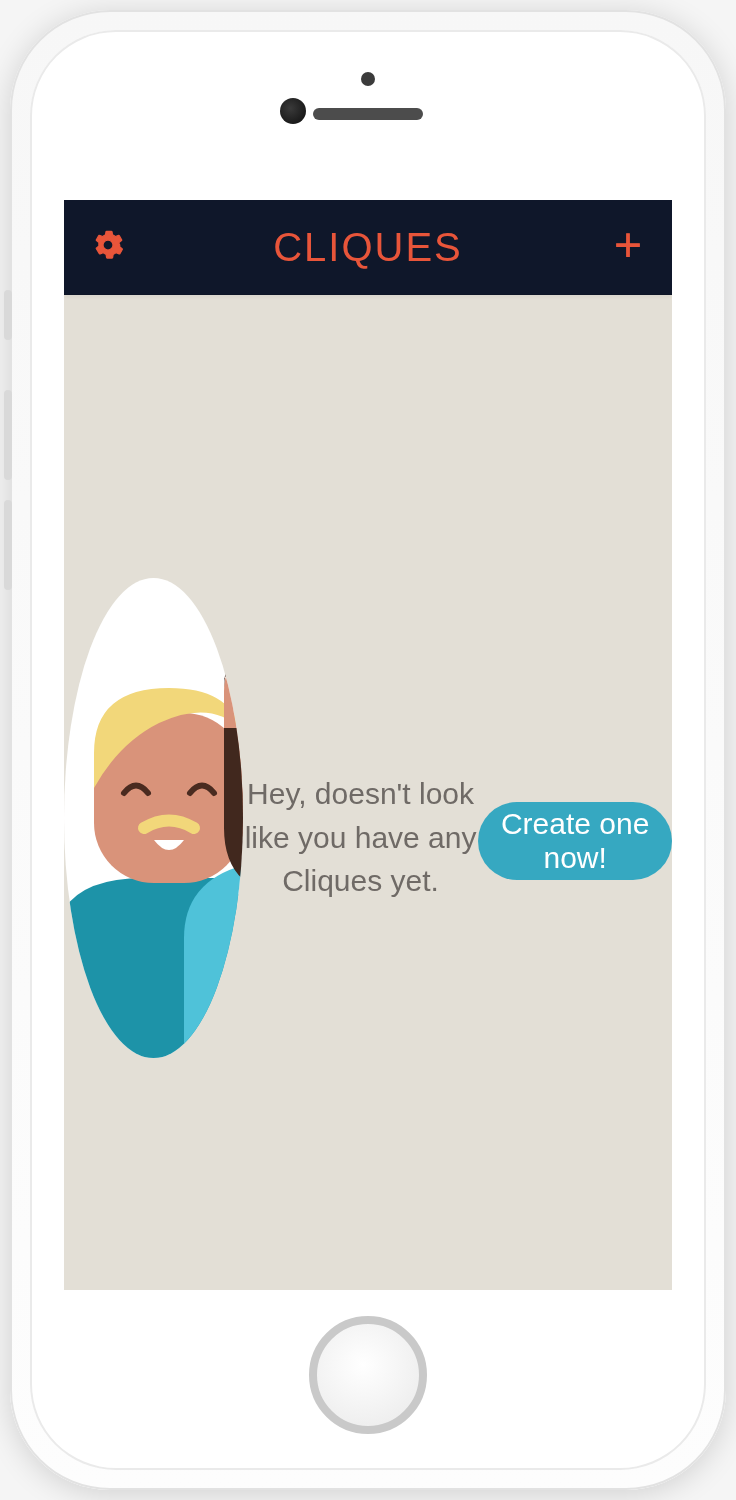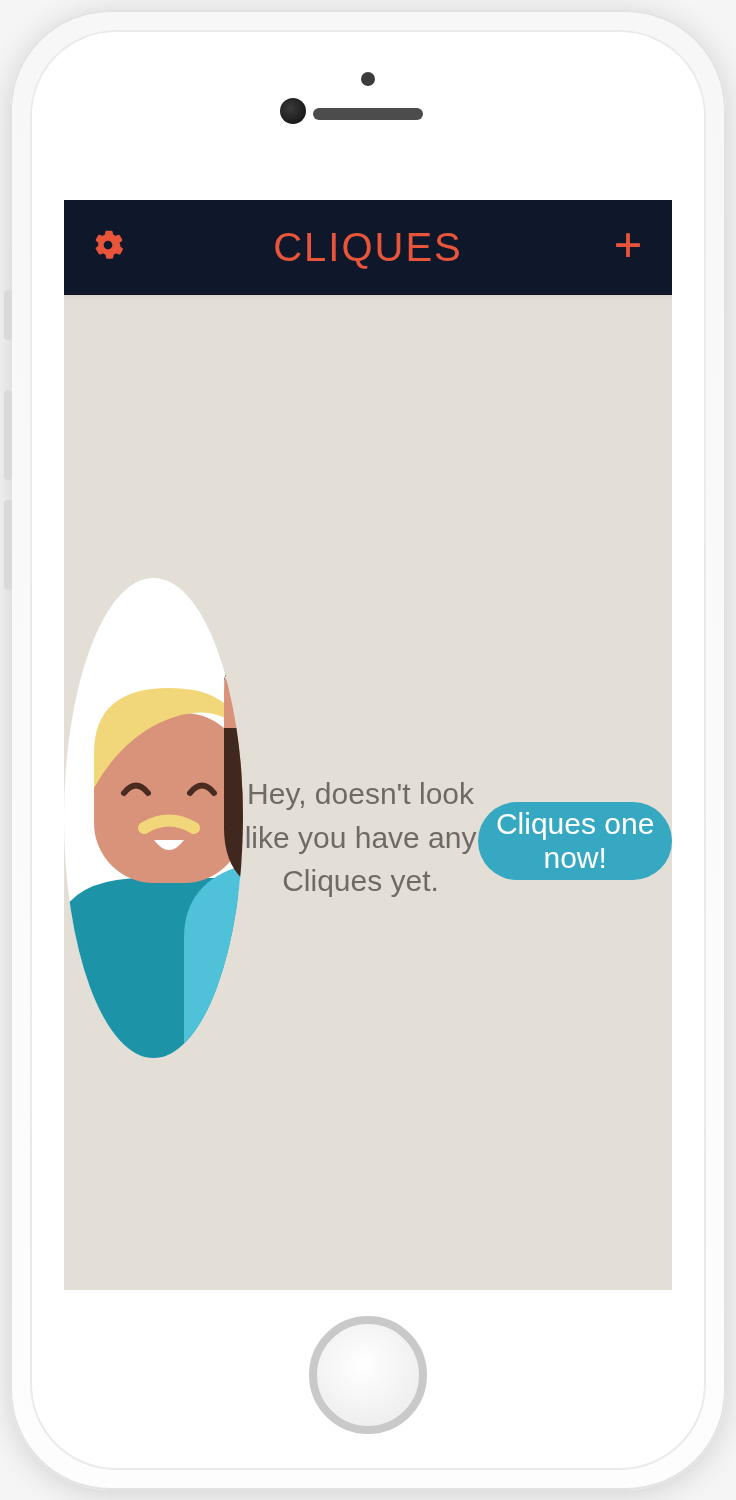--- a/index.html
+++ b/index.html
@@ -234,19 +234,19 @@
                 <circle cx="255" cy="360" r="18"></circle>
                 <circle cx="240" cy="388" r="18"></circle>
                 <path d="M240 406 Q240 440 215 455"></path>
               </g>
             </g>
           </svg>
         </div>
 
         <div class="message">Hey, doesn't look like you have any Cliques yet.</div>
 
-        <button class="cta">Cliques one now!</button>
+        <button class="cta">Create one now!</button>
       </div>
     </div>
 
     <div class="home-btn"></div>
   </div>
 </div>
 
 </body></html>

